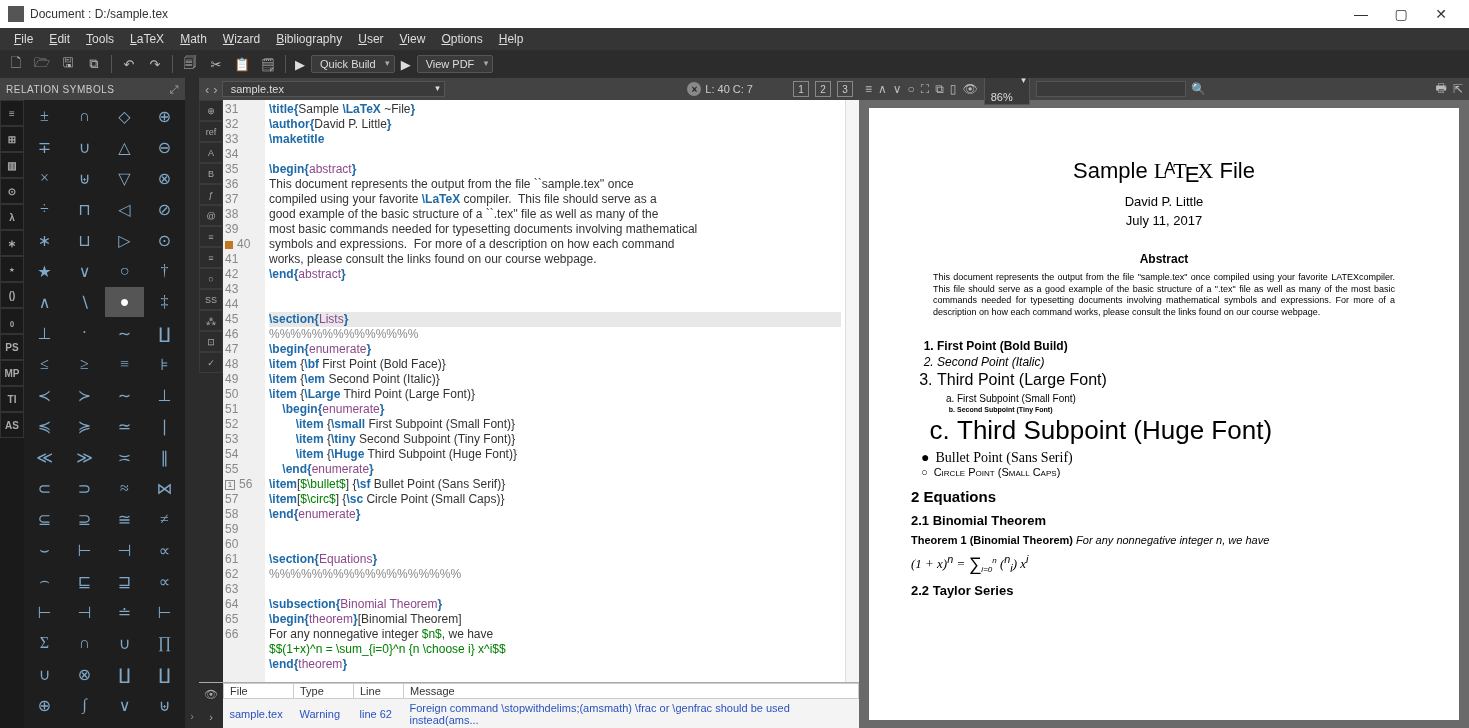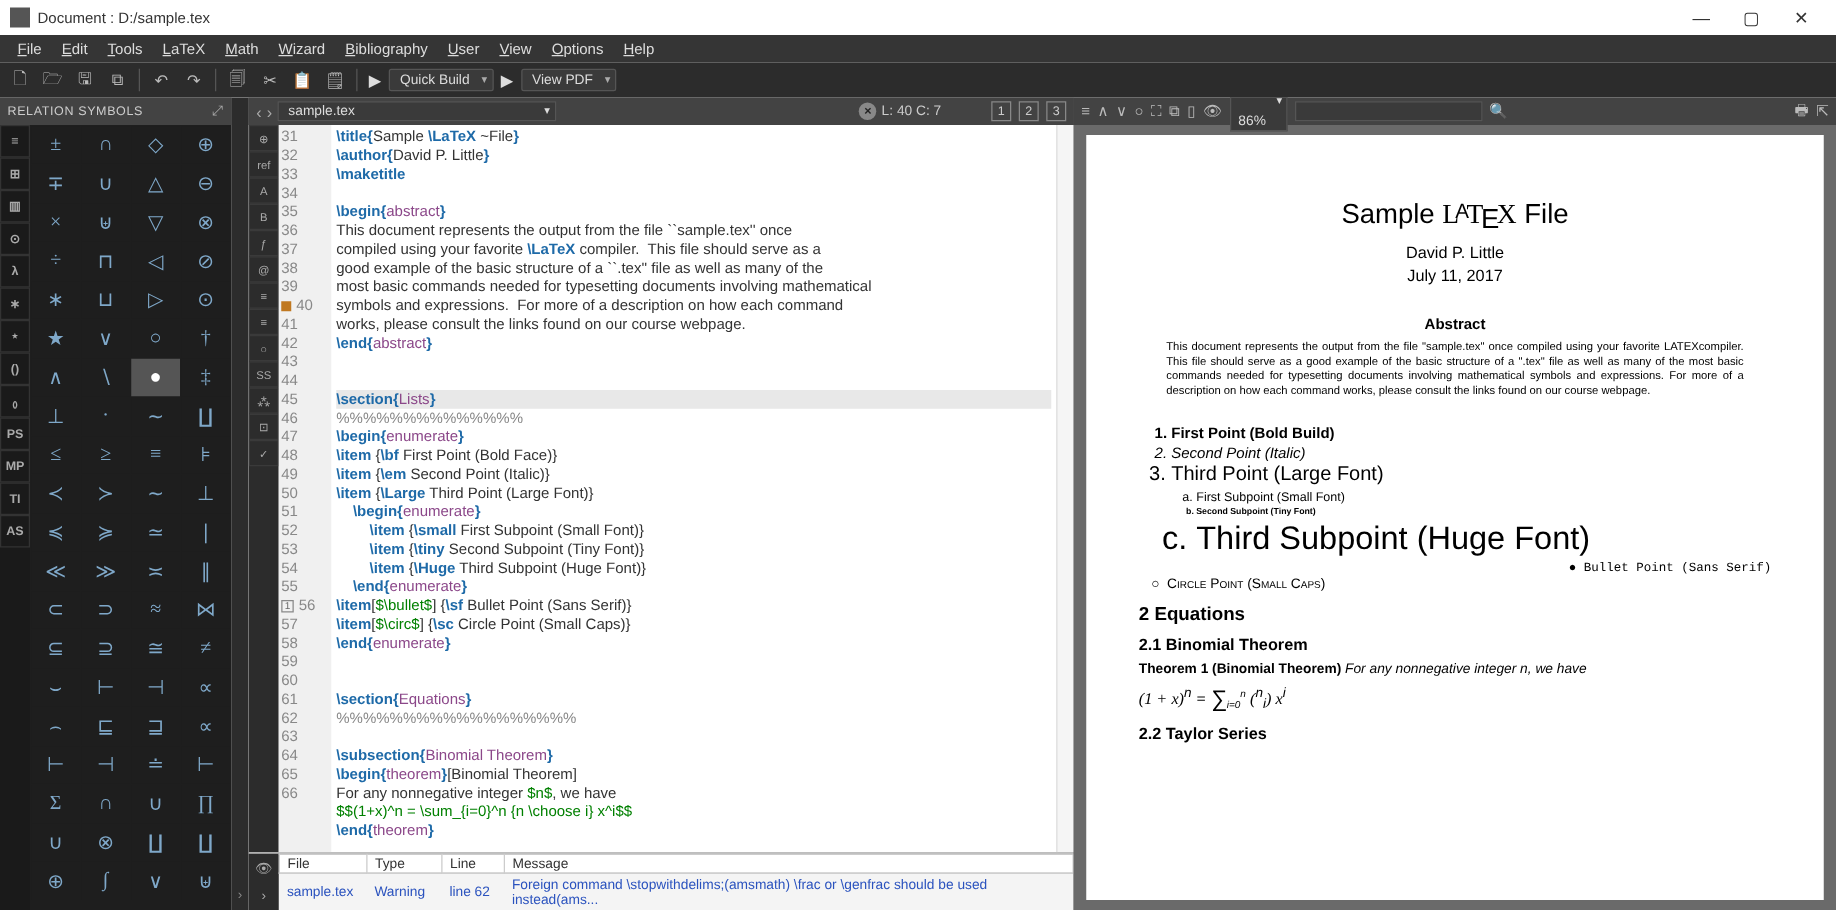--- a/index.html
+++ b/index.html
@@ -94,21 +94,21 @@
 .page .subsec { font-weight:bold; font-size:13px; margin:8px 0 6px; }
 .page ol { margin-left:26px; font-size:12px; }
 .page ol li { margin:2px 0; }
 .page ol ol { list-style-type:lower-alpha; margin:4px 0 4px 20px; }
 .page .bold { font-weight:bold; }
 .page .ital { font-style:italic; }
 .page .large { font-size:16px; }
 .page .small { font-size:10px; }
 .page .tiny { font-size:7px; font-weight:bold;}
 .page .huge { font-size:26px; }
-.page .sf { font-family:Liberation Mono, monospace; font-size:10px;text-align:right; }
+.page .sf { font-family:Liberation Serif, serif; font-size:14px; }
 .page .sc { font-variant:small-caps; font-size:11px; }
 .page .bullet { list-style:none; margin-left:10px; font-size:11px; }
 .page .bullet li::before { content:attr(data-mark); margin-right:6px; }
 .page .thm { font-size:11px; margin-bottom:6px; }
 .page .formula { text-align:left; font-size:13px; font-style:italic; font-family:"Cambria Math",serif; margin:6px 0 10px; }
 .latexlogo { font-family:"Times New Roman",serif; }
 .latexlogo .a { font-size:.75em; position:relative; top:-.25em; margin:0 -2px 0 -3px; }
 .latexlogo .e { position:relative; top:.18em; margin:0 -2px; }
 </style>
 </head>

